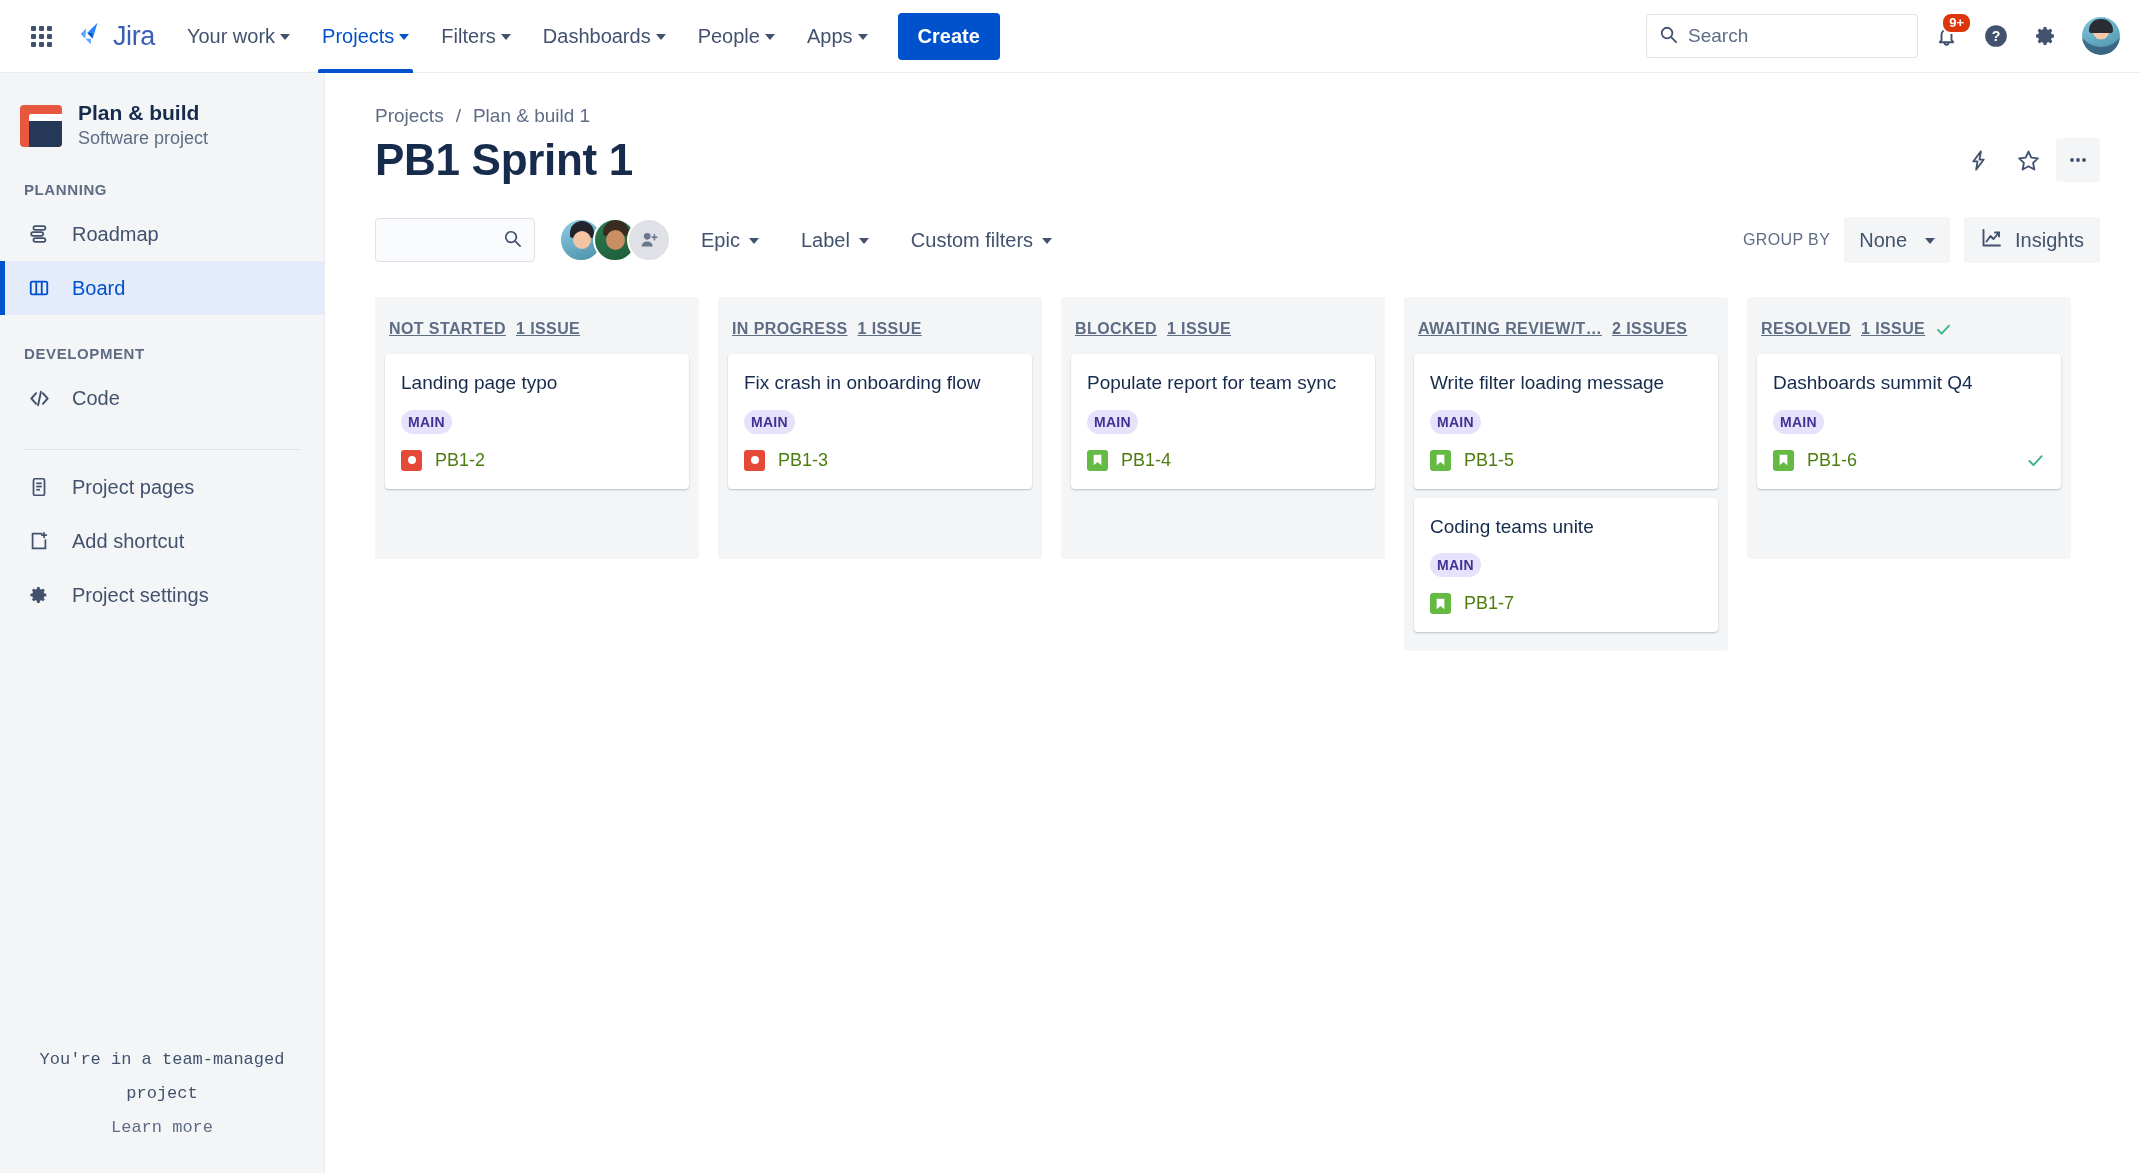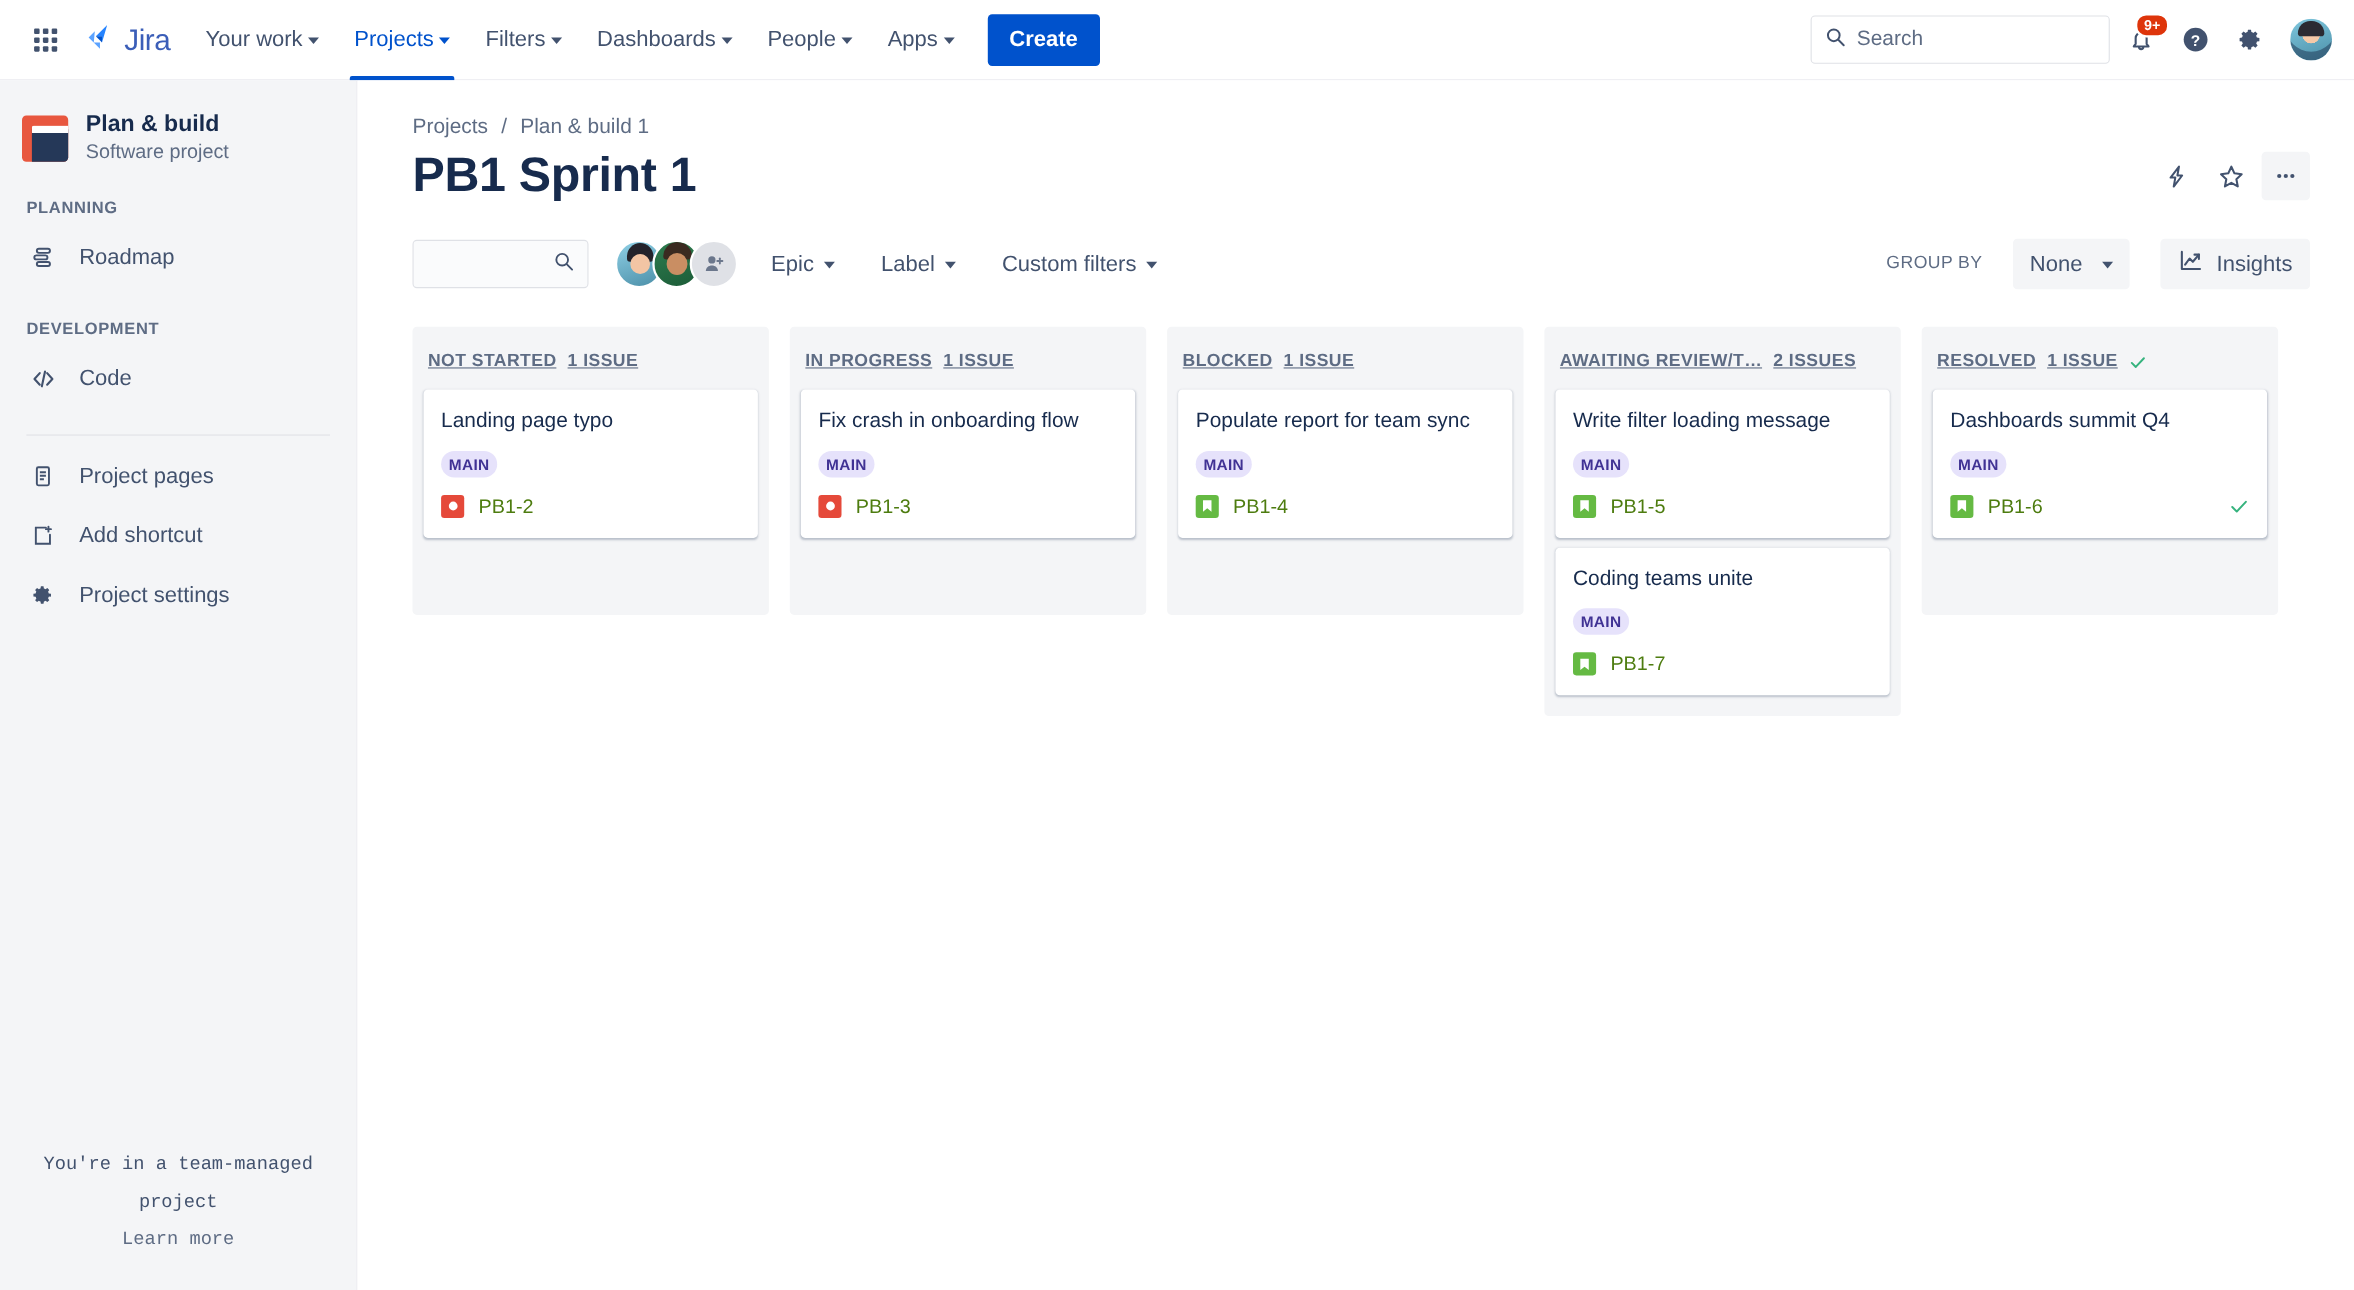--- a/index.html
+++ b/index.html
@@ -132,21 +132,21 @@
   .av2 { background: linear-gradient(160deg, #2E7D4F 0%, #1C5C38 100%); }
   .av2::before { content:""; position:absolute; left:8px; top:0px; width:26px; height:16px; background:#3A2A20; border-radius:13px 13px 3px 3px; }
   .av2::after { content:""; position:absolute; left:11px; top:10px; width:19px; height:20px; background:#C98E63; border-radius:50%; }
   .av-add {
     background: #DFE1E6; display: flex; align-items: center; justify-content: center; color: #6B778C;
   }
   .filter-btn {
     display: flex; align-items: center; gap: 9px; height: 44px; padding: 0 12px; margin-left: 18px;
     font-size: 20px; color: #42526E; border-radius: 4px; cursor: pointer; white-space: nowrap; justify-content: space-between;
   }
-  .toolbar-right { margin-left: auto; display: flex; align-items: center; gap: 28px; }
+  .toolbar-right { margin-left: auto; display: flex; align-items: center; gap: 14px; }
   .groupby-label { font-size: 16px; color: #5E6C84; letter-spacing: .4px; }
   .sel-btn {
     display: flex; align-items: center; gap: 18px; height: 46px; padding: 0 15px;
     background: #F4F5F7; border-radius: 4px; font-size: 20px; color: #42526E; cursor: pointer;
   }
   .insights-btn {
     display: flex; align-items: center; gap: 11px; height: 46px; padding: 0 16px;
     background: #F4F5F7; border-radius: 4px; font-size: 20px; color: #42526E; cursor: pointer;
   }
   
@@ -276,20 +276,30 @@
   <div class="side-section">PLANNING</div>
   <div class="side-item">
     <span class="side-icon">
       <svg width="22" height="22" viewBox="0 0 24 24" fill="none" stroke="#42526E" stroke-width="1.9">
         <rect x="6" y="3.5" width="13" height="4" rx="2"></rect>
         <rect x="3.5" y="10" width="13" height="4" rx="2"></rect>
         <rect x="6" y="16.5" width="13" height="4" rx="2"></rect>
       </svg>
     </span>
     <span>Roadmap</span>
+  </div>
+  <div class="side-item active">
+    <span class="side-icon">
+      <svg width="22" height="22" viewBox="0 0 24 24" fill="none" stroke="#0052CC" stroke-width="2">
+        <rect x="3" y="5" width="18" height="14" rx="1.5"></rect>
+        <line x1="9" y1="5" x2="9" y2="19"></line>
+          <line x1="15" y1="5" x2="15" y2="19"></line>
+      </svg>
+    </span>
+    <span>Board</span>
   </div>
 
   <div class="side-section">DEVELOPMENT</div>
   <div class="side-item">
     <span class="side-icon">
       <svg width="23" height="23" viewBox="0 0 24 24" fill="none" stroke="#42526E" stroke-width="2" stroke-linecap="round" stroke-linejoin="round">
         <polyline points="8.5,6.5 3.5,12 8.5,17.5"></polyline>
           <polyline points="15.5,6.5 20.5,12 15.5,17.5"></polyline>
         <line x1="13.5" y1="5" x2="10.5" y2="19"></line>
       </svg>

